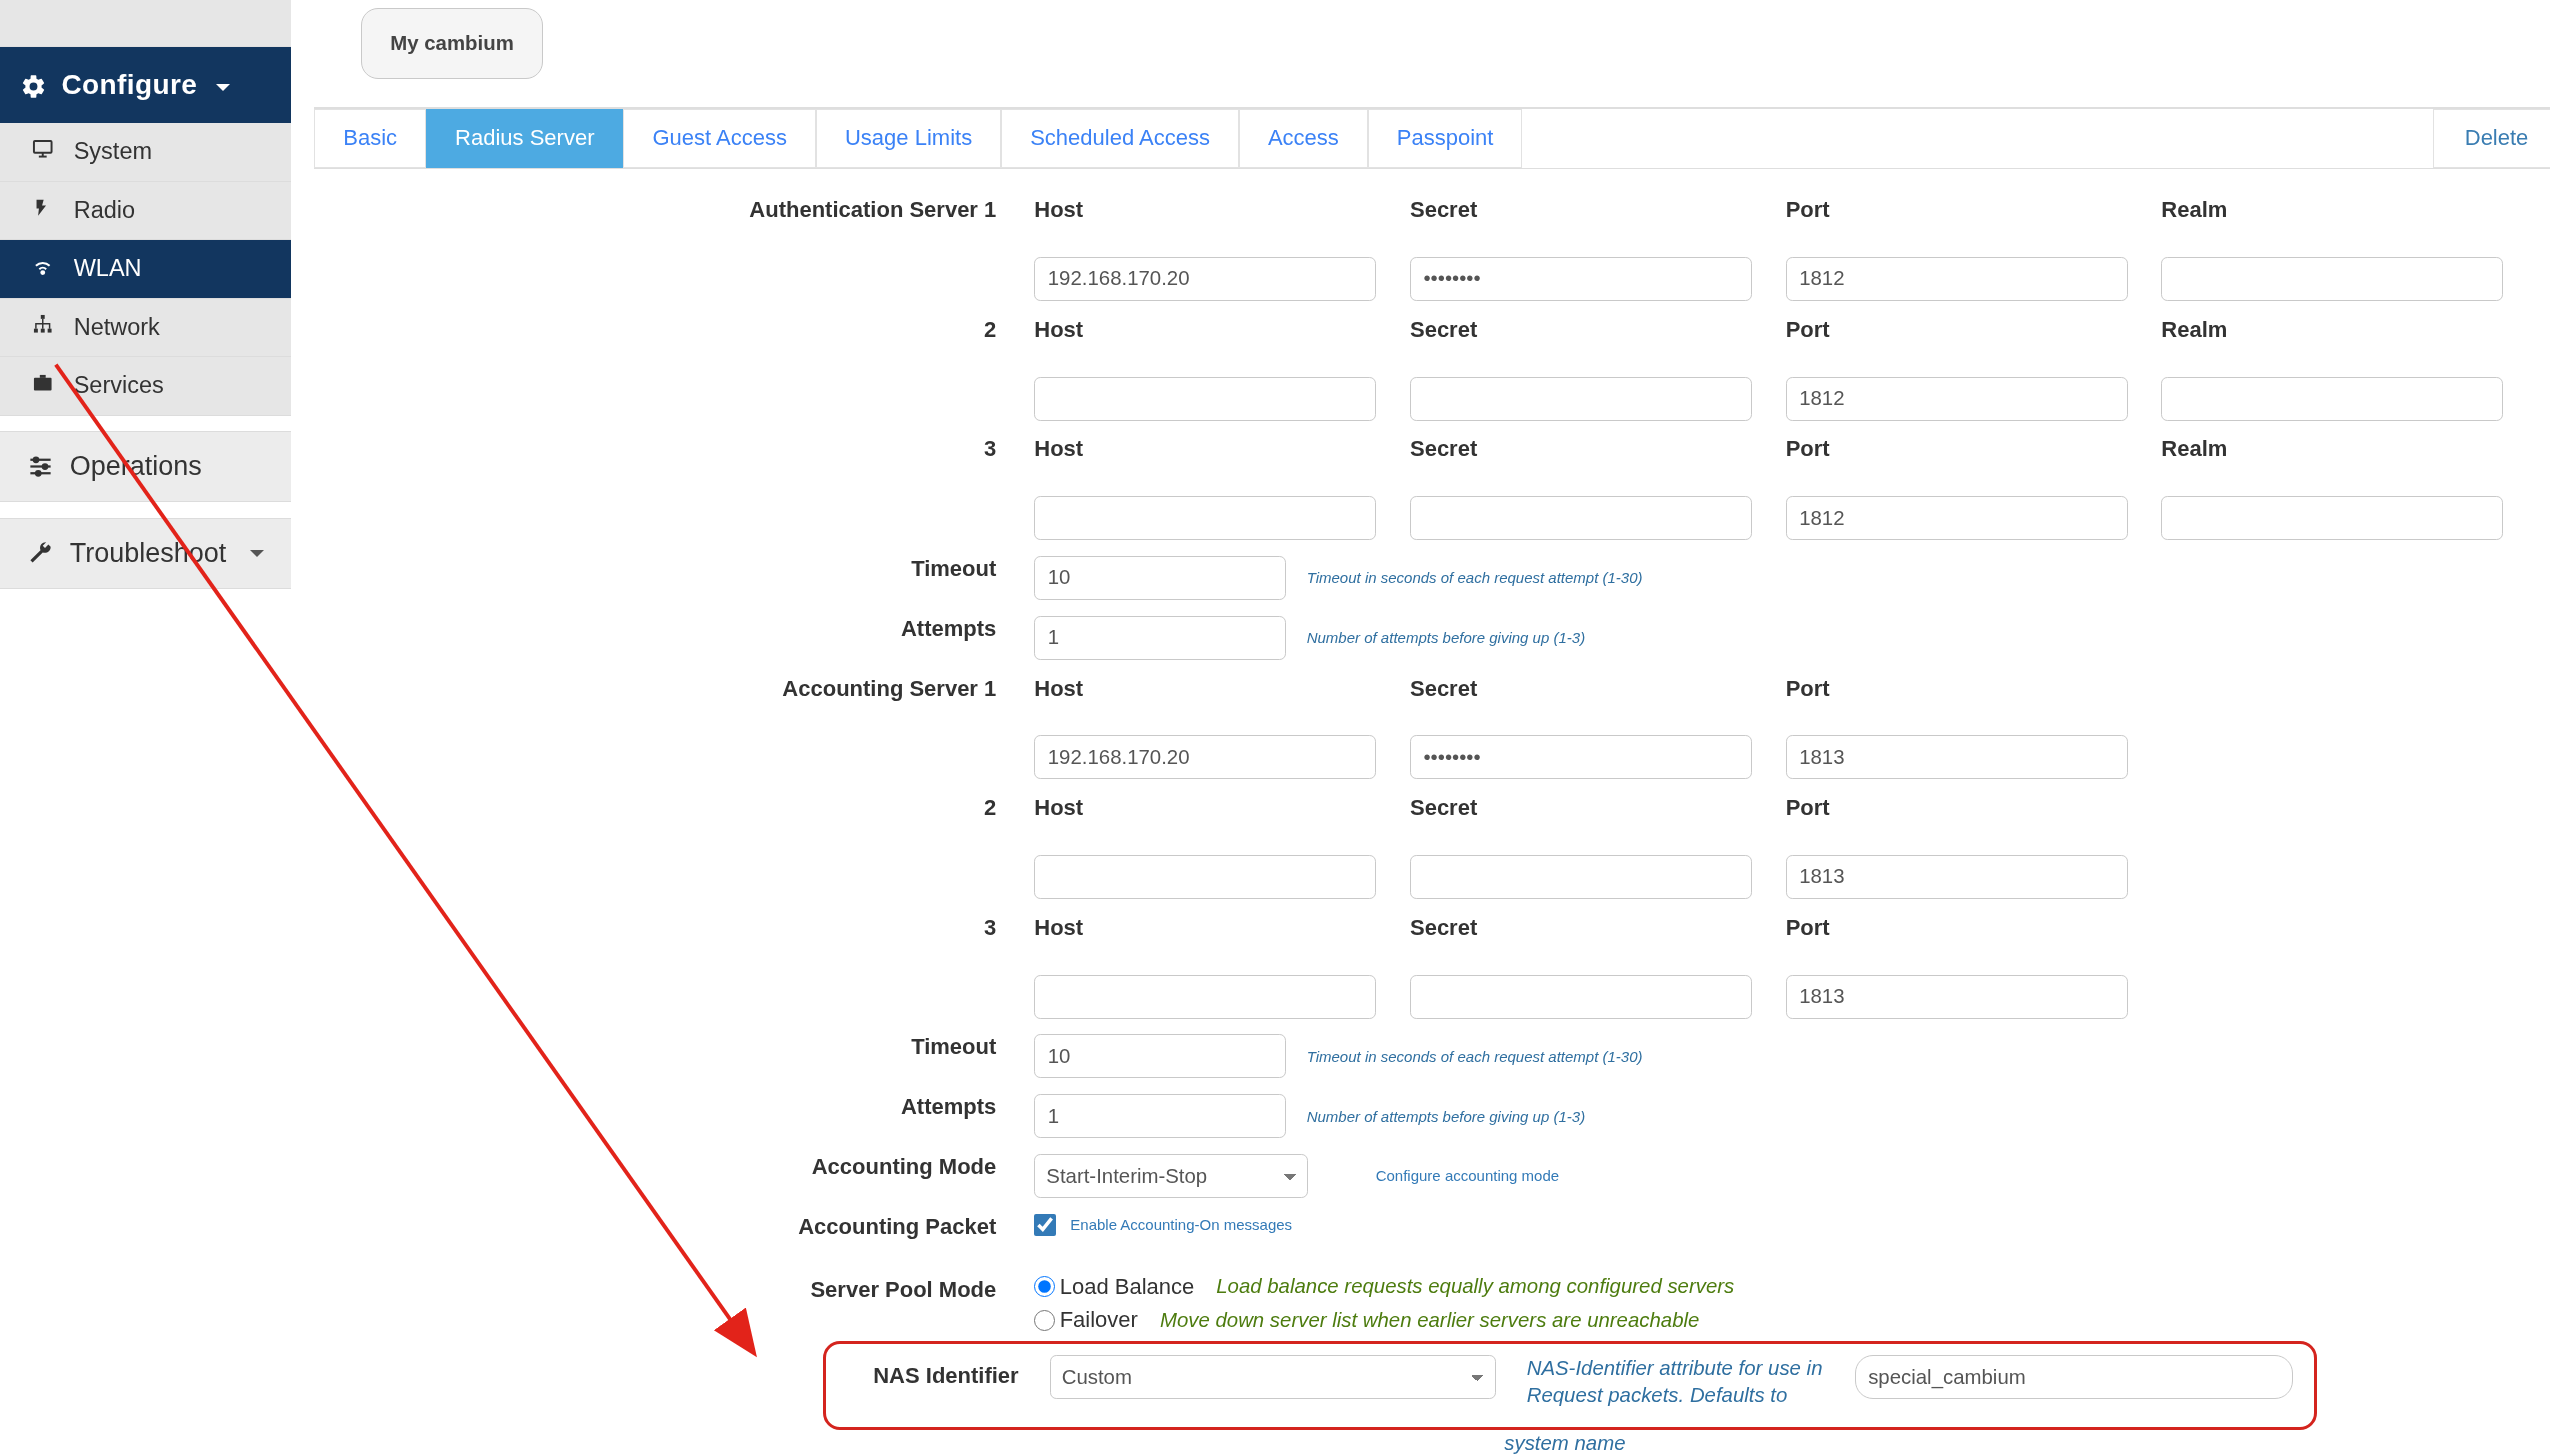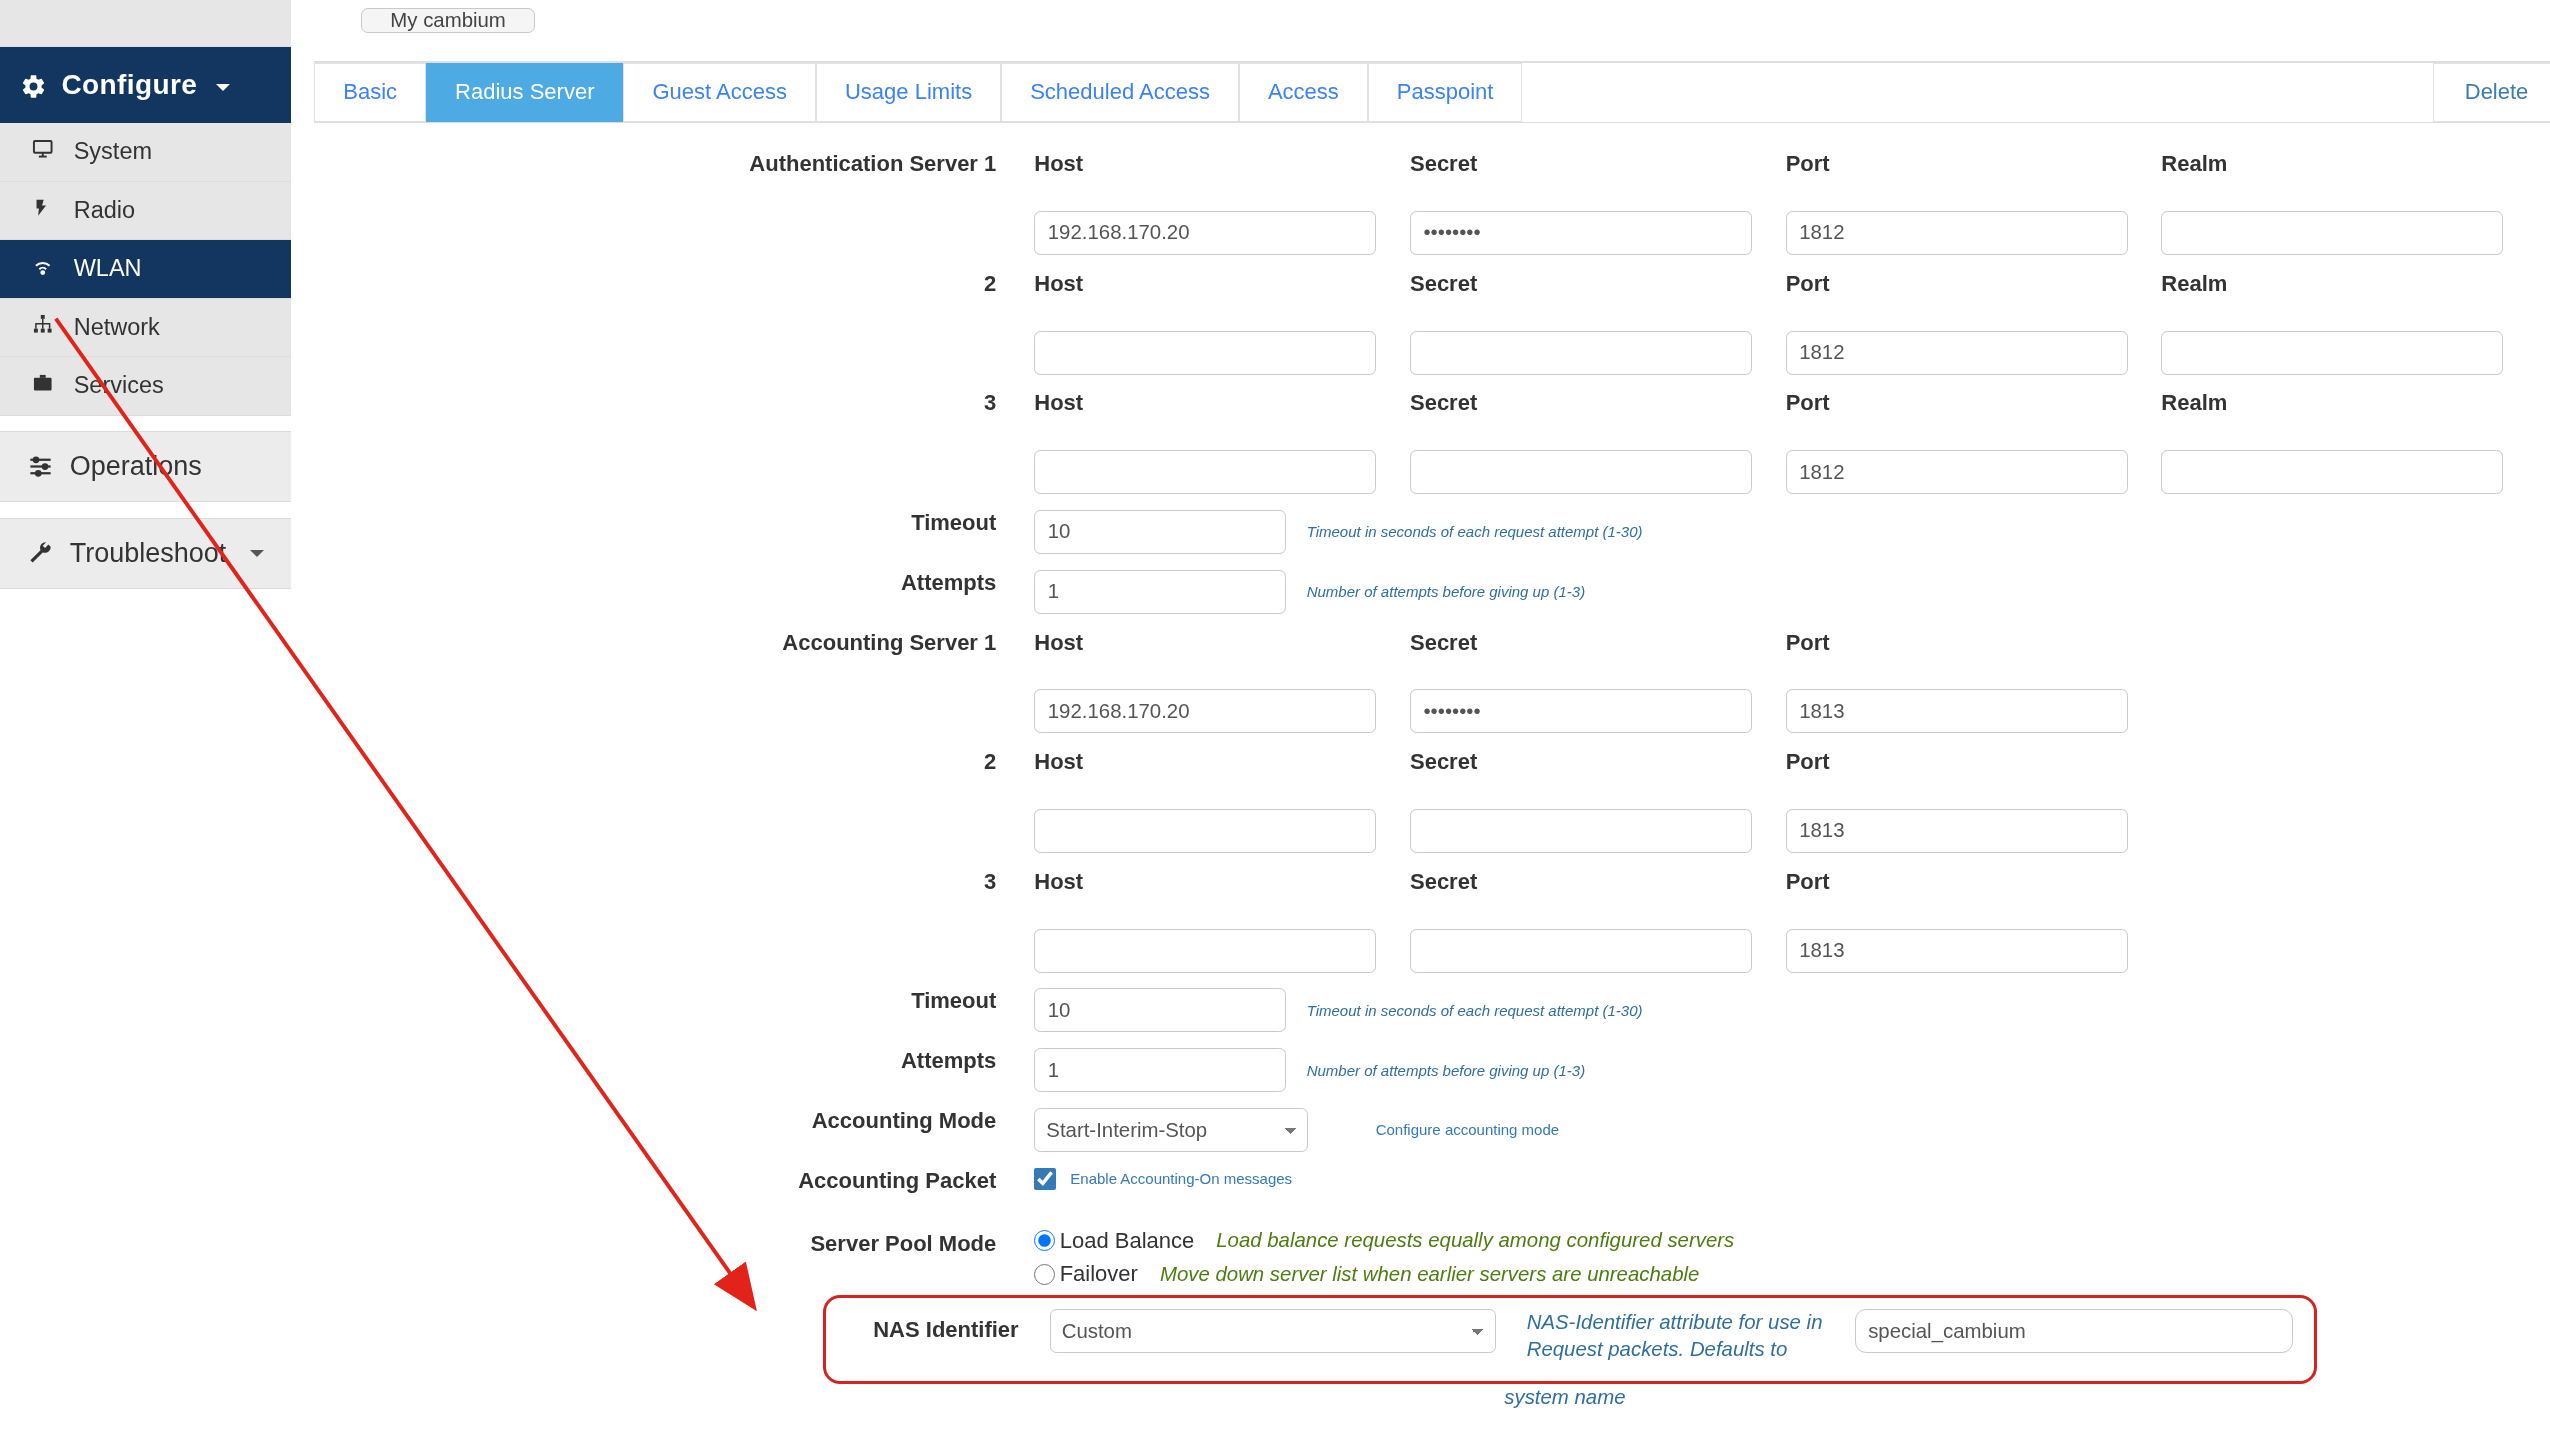--- a/index.html
+++ b/index.html
@@ -16,21 +16,21 @@
   .side-item { display:flex; align-items:center; gap:15.7px; padding:14px 31px; font-size:23.5px; color:#333; border-bottom:0.8px solid #dcdcdc; background:#e6e6e6; cursor:pointer; }
   .side-item.active { background:#12365f; color:#fff; }
   .side-item .icon-slot { width:27px; display:inline-block; }
   .side-section-break { height:15.7px; background:#fff; }
   .side-section-label { display:flex; align-items:center; gap:15.7px; padding:19px 27px; font-size:27px; background:#ececec; border-bottom:0.8px solid #dcdcdc; border-top:0.8px solid #dcdcdc; }
   .side-section-label .caret { display:inline-block; margin-left:7.8px; border-top:7px solid #555; border-left:7px solid transparent; border-right:7px solid transparent; }
 
   
   .main { flex:1; display:flex; flex-direction:column; padding-left:23.5px; }
   .top-area { padding:7.8px 31px 28px 47px; }
-  .chip { display:inline-block; padding:0 28px; border:0.8px solid #c9c9c9; border-radius:7px; background:#f5f5f5; font-size:20.4px; font-weight:400; color:#444; }
+  .chip { display:inline-block; padding:23px 28px; border:0.8px solid #c9c9c9; border-radius:17px; background:#f5f5f5; font-size:20.4px; font-weight:700; color:#444; }
   .bottom-chip-border { border-bottom:0.8px solid #dedede; padding-bottom:28px; }
 
   .tabs-row { display:flex; align-items:center; border-bottom:0.8px solid #dedede; border-top:0.8px solid #dedede; }
   .tabs { display:flex; }
   .tab { padding:15.7px 28px; font-size:22px; color:#3b82f6; border:0.8px solid #e2e2e2; margin:0; cursor:pointer; background:#fff; }
   .tab.active { background:#4daae2; color:#fff; border-color:#4daae2; }
   .tabs-row .spacer { flex:1; }
   .tabs-row .delete { font-size:22px; color:#3a7db2; padding:15.7px 31px; border:0.8px solid #e2e2e2; cursor:pointer; }
 
   
@@ -50,21 +50,21 @@
   .radio-line { display:flex; align-items:center; gap:5px; font-size:22px; }
   .radio-line input { width:20.4px; height:20.4px; }
   .radio-line .rlabel { font-weight:400; }
   .radio-desc { font-style:italic; color:#4d7c0f; margin-left:17px; font-size:20.4px; }
 
   .nas-box { position:relative; border:3.9px solid #d4241e; border-radius:17px; padding:11px 20.4px 19px 20.4px; margin-top:4.7px; margin-left:470px; margin-right:204px; }
   .nas-inner { display:flex; align-items:flex-start; gap:31px; }
   .nas-label { width:172px; text-align:right; font-weight:700; font-size:22px; padding-top:7.8px; }
   .nas-select { width:446px; height:44px; border:0.8px solid #c9c9c9; border-radius:6.3px; padding:0 31px 0 11px; font-size:20.4px; color:#555; background:#fff; appearance:none; -webkit-appearance:none; background-image:linear-gradient(45deg,transparent 50%,#777 50%),linear-gradient(135deg,#777 50%,transparent 50%); background-position: calc(100% - 17px) 19px, calc(100% - 11px) 19px; background-size:6.3px 6.3px,6.3px 6.3px; background-repeat:no-repeat; }
   .nas-desc { width:297px; font-style:italic; color:#2f6fa0; font-size:20.4px; line-height:1.3; }
-  .nas-input { width:438px; height:44px; border:0.8px solid #c9c9c9; border-radius:11px; padding:0 12.5px; font-size:20.4px; color:#555; }
+  .nas-input { width:438px; height:44px; border:0.8px solid #c9c9c9; border-radius:18px; padding:0 12.5px; font-size:20.4px; color:#555; }
   .nas-overflow { position:absolute; bottom:-28px; left:678px; font-style:italic; color:#2f6fa0; font-size:20.4px; }
 
   
   .annotation { position:absolute; left:-274px; top:180px; pointer-events:none; }
 </style>
 </head>
 <body>
 
 <div id="root">
 

